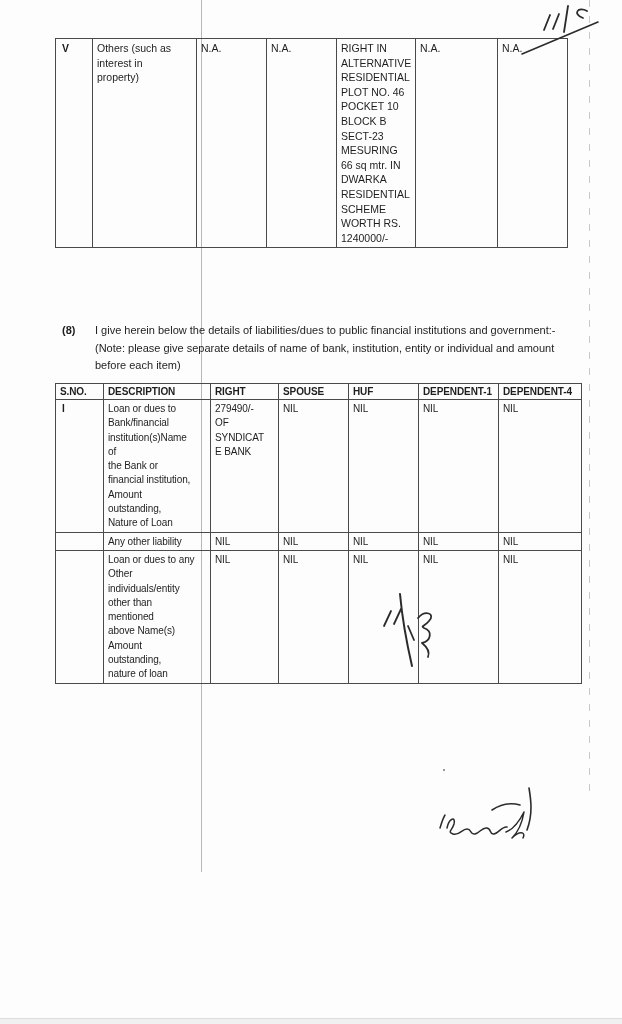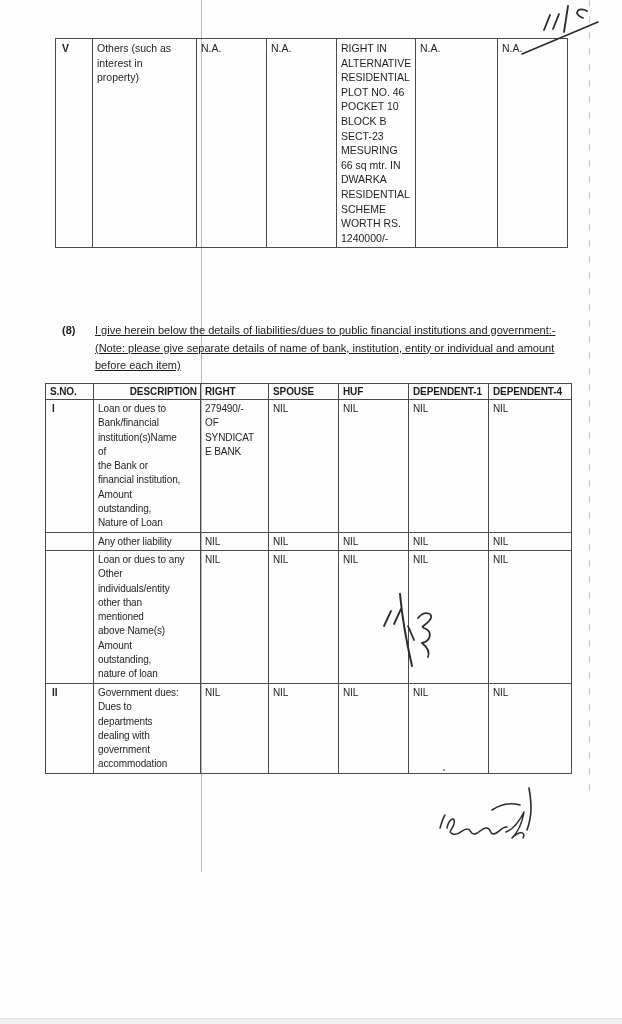--- a/index.html
+++ b/index.html
@@ -11,30 +11,30 @@
   
   .fold-left{position:absolute;left:201px;top:0;width:1px;height:872px;background:#b9b9b9;z-index:1;}
   .fold-right{position:absolute;left:589px;top:0;width:1px;height:800px;z-index:1;
     background:repeating-linear-gradient(to bottom,#c9c9c9 0 7px,transparent 7px 16px);}
   .bottom-edge{position:absolute;left:0;top:1018px;width:622px;height:6px;background:#f0f0f0;border-top:1px solid #dddddd;}
 
   table{position:absolute;border-collapse:collapse;table-layout:fixed;z-index:2;background:transparent;}
   td,th{border:1px solid #4a4a4a;vertical-align:top;text-align:left;
     padding:2px 3px 1px 4px;white-space:pre-line;overflow:hidden;}
   .t1{left:55px;top:38px;width:513px;font-size:10.5px;line-height:14.6px;}
-  .t2{left:45px;top:383px;width:526px;font-size:10px;line-height:14.3px;letter-spacing:-0.1px;}
+  .t2{left:55px;top:383px;width:526px;font-size:10px;line-height:14.3px;letter-spacing:-0.1px;}
   .t2 th{font-weight:bold;line-height:12px;padding-top:2px;}
-  .t2 th.cdesc{text-align:right;}
+  .t2 th.cdesc{text-align:left;}
   .b{font-weight:bold;}
   .sno{padding-left:6px;}
 
   .para8{position:absolute;left:62px;top:322px;width:512px;z-index:2;
     font-size:11px;line-height:17.6px;}
   .para8 .pnum{position:absolute;left:0;top:0;font-weight:bold;}
-  .para8 .ptext{margin-left:33px;white-space:pre-line;text-decoration:underline;}
+  .para8 .ptext{margin-left:33px;white-space:pre-line;}
 
   .ink{position:absolute;z-index:3;}
   .ink path,.ink line{fill:none;stroke:#2b2b2b;stroke-linecap:round;stroke-linejoin:round;}
   .speck{position:absolute;left:443px;top:769px;width:2px;height:2px;background:#777;border-radius:50%;z-index:2;}
 </style>
 </head>
 <body>
 
 <div class="page">
 
@@ -154,34 +154,20 @@
 above Name(s)
 Amount
 outstanding,
 nature of loan</td>
       <td>NIL</td>
       <td>NIL</td>
       <td>NIL</td>
       <td>NIL</td>
       <td>NIL</td>
     </tr>
-    <tr style="height:90px">
-      <td class="sno b">II</td>
-      <td>Government dues:
-Dues to
-departments
-dealing with
-government
-accommodation</td>
-      <td>NIL</td>
-      <td>NIL</td>
-      <td>NIL</td>
-      <td>NIL</td>
-      <td>NIL</td>
-    </tr>
   </tbody>
     </table>
 
   <svg class="ink" style="left:372px;top:588px;" width="70" height="85" viewBox="0 0 70 85">
     <path d="M 12 38 L 19 23" stroke-width="1.8"></path>
     <path d="M 22 36 L 29 21" stroke-width="1.8"></path>
     <path d="M 28 6 C 30 28 34 52 40 78" stroke-width="2"></path>
     <path d="M 36 38 L 42 52" stroke-width="1.8"></path>
     <path d="M 46 30 C 53 22 64 25 57 33 C 53 38 48 38 52 40 C 61 43 59 53 50 55 C 55 59 58 64 56 69" stroke-width="1.8"></path>
   </svg>

